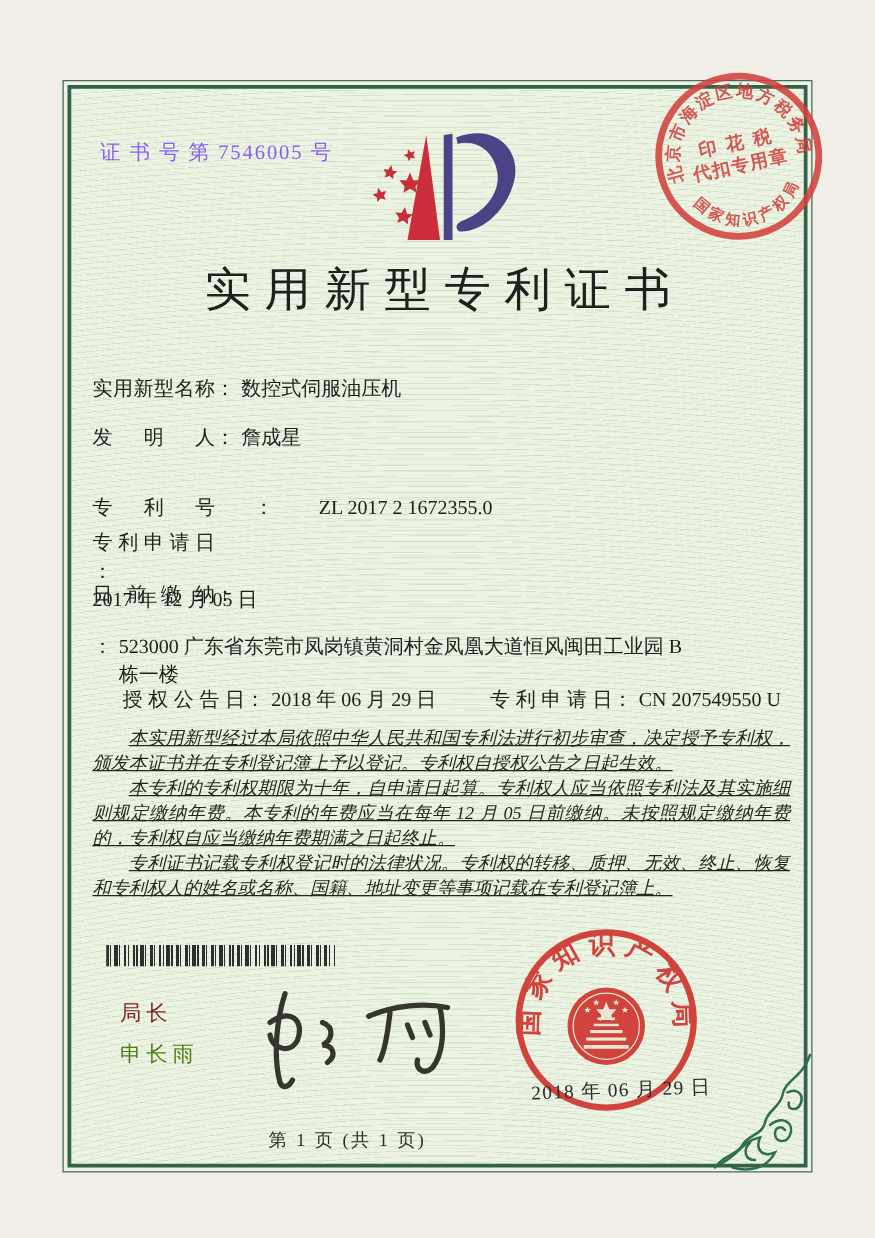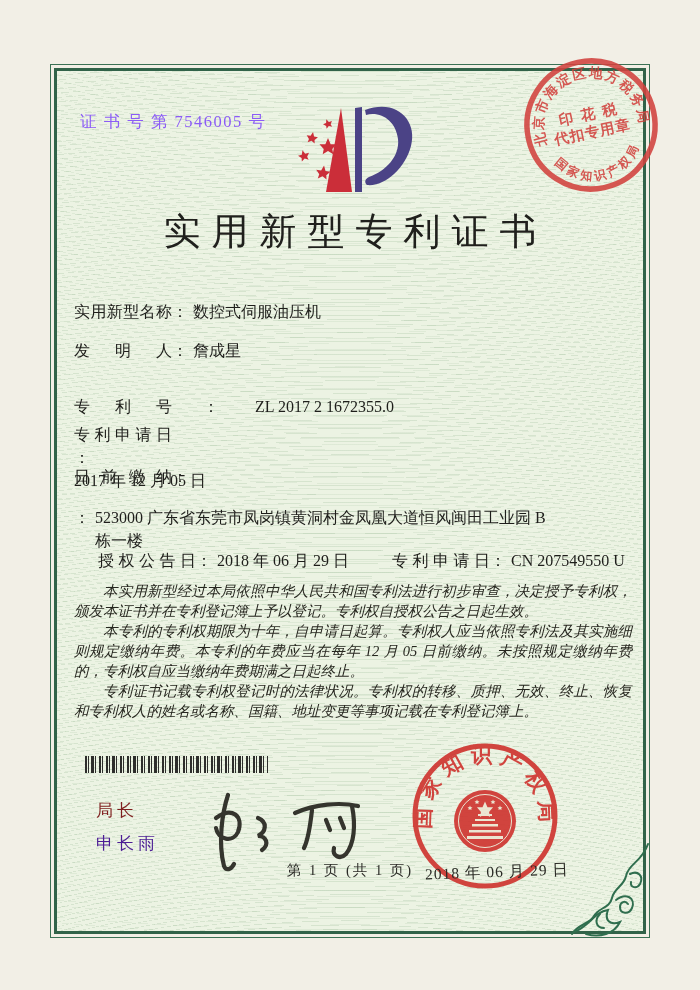--- a/index.html
+++ b/index.html
@@ -30,43 +30,44 @@
   }
   .row{position:absolute;display:flex;font-size:16px;color:#1e1e1b;line-height:1.45;}
   .flabel{width:98px;text-align:justify;text-align-last:justify;flex:none;}
   .colon{flex:none;margin-right:5px;}
   .fvalue{flex:none;}
   .fvalue.wrap{width:452px;}
   .paras{
     position:absolute;left:74px;top:581px;width:558px;
     font-size:14.5px;line-height:20px;text-align:justify;color:#26261f;
     font-style:italic;
+    text-decoration:underline;
   }
   .paras p{margin:0;text-indent:2em;}
   .barcode{
     position:absolute;left:85px;top:756px;width:183px;height:17px;
     background-image:repeating-linear-gradient(90deg,
       #2e2e2c 0 2px, rgba(0,0,0,0) 2px 3px,
       #2e2e2c 3px 4px, rgba(0,0,0,0) 4px 6px,
       #2e2e2c 6px 9px, rgba(0,0,0,0) 9px 10px,
       #2e2e2c 10px 11px, rgba(0,0,0,0) 11px 14px,
       #2e2e2c 14px 16px, rgba(0,0,0,0) 16px 17px,
       #2e2e2c 17px 18px, rgba(0,0,0,0) 18px 21px);
   }
   .sig-title{position:absolute;left:96px;top:799px;font-size:17px;letter-spacing:4px;color:#7f1d1d;}
-  .sig-name{position:absolute;left:96px;top:832px;font-size:17px;letter-spacing:4px;color:#4c1d95;}
+  .sig-name{position:absolute;left:96px;top:832px;font-size:17px;letter-spacing:4px;color:#4d7c0f;}
   .signature-svg{position:absolute;left:185px;top:786px;width:210px;height:88px;}
   .seal-svg{position:absolute;left:410px;top:740px;width:150px;height:152px;opacity:.92;}
   .seal-date{
     position:absolute;left:422px;top:862px;width:150px;text-align:center;
     font-size:15.5px;letter-spacing:1px;color:#2a2a25;transform:rotate(-2deg);
   }
   .corner-stamp{position:absolute;left:518px;top:52px;width:146px;height:146px;transform:rotate(-12deg);opacity:.88;}
   .flourish{position:absolute;left:564px;top:840px;width:90px;height:100px;}
-  .footer{position:absolute;left:0;top:861px;width:700px;text-align:center;font-size:14.5px;letter-spacing:2px;color:#2b2b27;}
+  .footer{position:absolute;left:0;top:903px;width:556px;text-align:center;font-size:14.5px;letter-spacing:2px;color:#2b2b27;}
   svg text{font-family:"Liberation Serif","DejaVu Serif",serif;}
 </style>
 </head>
 <body>
 
 <div class="frame-outer">
   <div class="frame-inner"></div>
 </div>
 
 <div class="cert-no">证 书 号 第 7546005 号</div>

